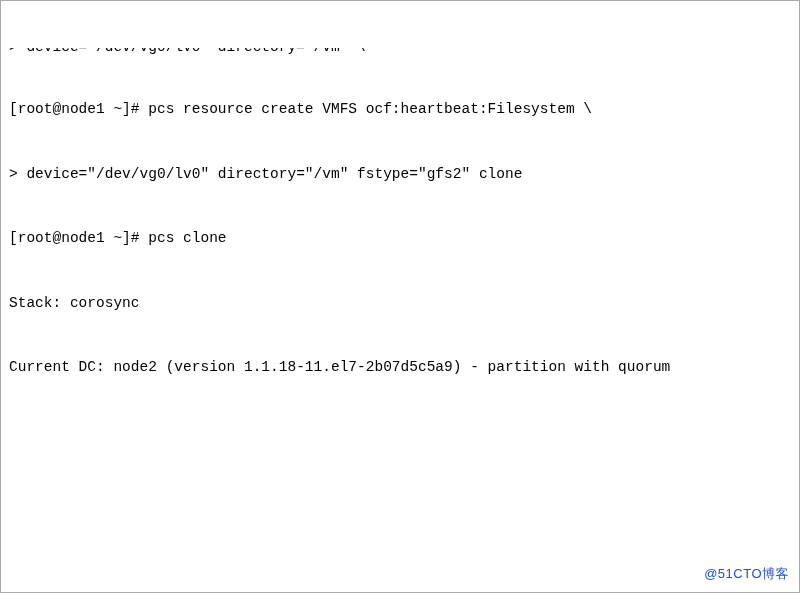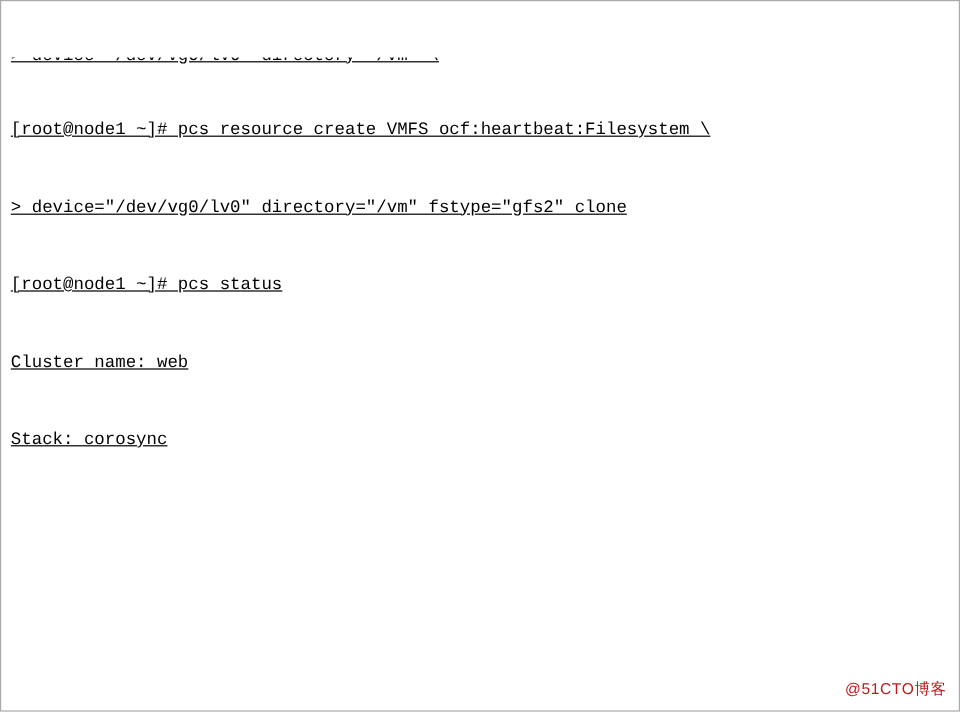--- a/index.html
+++ b/index.html
@@ -18,27 +18,26 @@
       padding: 4px 8px;
       position: relative;
       overflow: hidden;
       border: 1px solid #aaa;
     }
     .terminal {
       white-space: pre;
     }
     .line {
       display: block;
-      text-decoration: underline;
     }
     .watermark {
       position: absolute;
       right: 10px;
       bottom: 8px;
-      color: #b91c1c;
+      color: #1d4ed8;
       font-family: Arial, sans-serif;
       font-size: 13px;
       letter-spacing: 0.5px;
     }
     .truncated-top {
       overflow: hidden;
       height: 8px;
       position: relative;
     }
     .truncated-top .line {
@@ -46,23 +45,23 @@
       bottom: -2px;
     }
   </style>
 </head>
 <body>
 
 <div class="terminal">
   <div class="truncated-top"><span class="line">&gt; device="/dev/vg0/lv0" directory="/vm" \</span></div>
   <span class="line">[root@node1 ~]# pcs resource create VMFS ocf:heartbeat:Filesystem \</span>
   <span class="line">&gt; device="/dev/vg0/lv0" directory="/vm" fstype="gfs2" clone</span>
-  <span class="line">[root@node1 ~]# pcs status</span>
-  <span class="line">Cluster name: web</span>
+  <span class="line">[root@node1 ~]# pcs clone</span>
   <span class="line">Stack: corosync</span>
+  <span class="line">Current DC: node2 (version 1.1.18-11.el7-2b07d5c5a9) - partition with quorum</span>
   <span class="line"></span>
   
   
   <span class="line"></span>
   
   <span class="line"></span>
   
   <span class="line"></span>
   
   

